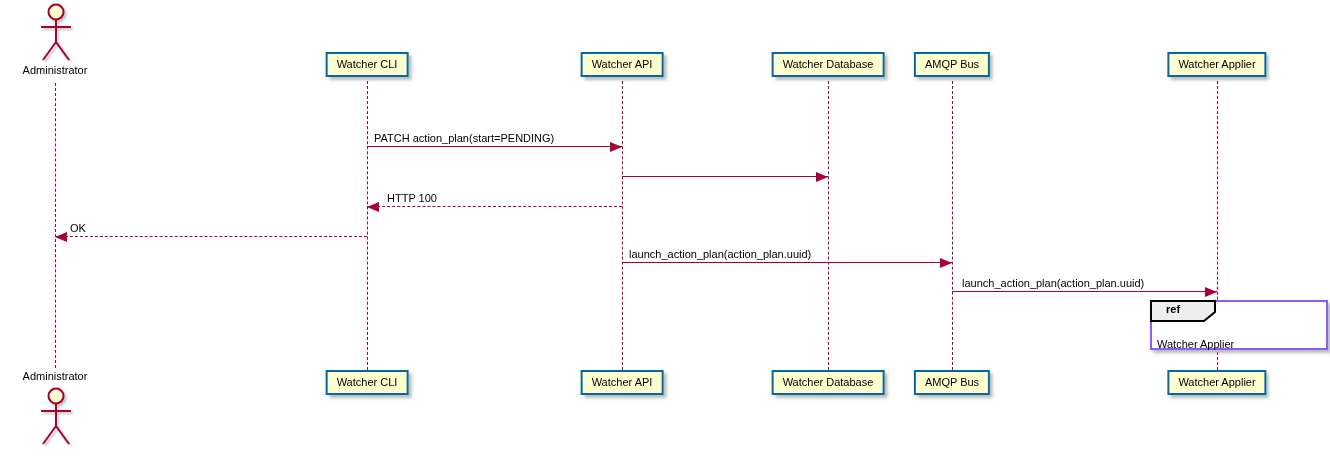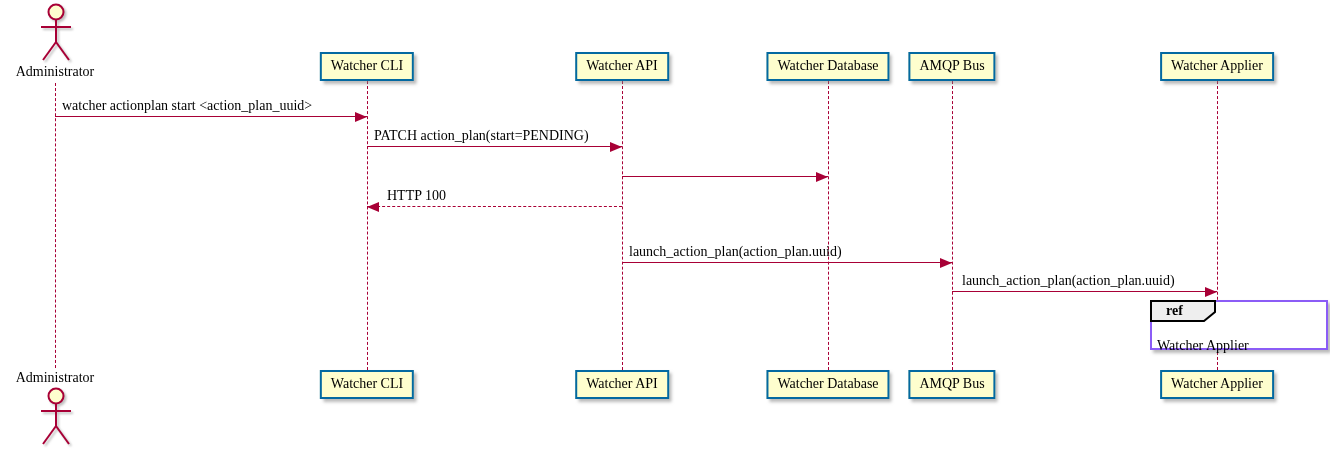--- a/index.html
+++ b/index.html
@@ -1,18 +1,18 @@
 <!DOCTYPE html>
 <html><head>
 <meta charset="utf-8">
 <style>
   html,body{margin:0;padding:0;background:#ffffff;}
   .canvas{
     position:relative;width:1330px;height:452px;background:#ffffff;
-    font-family:Liberation Serif, serif;font-size:14px;color:#000;
+    font-family:Liberation Sans, sans-serif;font-size:11px;color:#000;
     overflow:hidden;
   }
   .lifeline{position:absolute;width:0;border-left:1px dashed #A80036;}
   .pbox{
     position:absolute;transform:translateX(-50%);
     background:#FEFECE;border:2px solid #0369a1;
     padding:4px 9px 5px 9px;white-space:nowrap;
     box-shadow:3px 3px 3px rgba(130,130,130,0.55);
   }
   .actor-label{position:absolute;transform:translateX(-50%);white-space:nowrap;}
@@ -56,43 +56,43 @@
     </svg>
   </div>
   <div class="actor-label" style="left:55px;top:64px;">Administrator</div>
 
   <div class="pbox" style="left:367px;top:52px;">Watcher CLI</div>
   <div class="pbox" style="left:622px;top:52px;">Watcher API</div>
   <div class="pbox" style="left:828px;top:52px;">Watcher Database</div>
   <div class="pbox" style="left:952px;top:52px;">AMQP Bus</div>
   <div class="pbox" style="left:1217px;top:52px;">Watcher Applier</div>
 
-  <div class="msg" style="left:55px;top:97px;width:312px;">
-    <span class="label" style="left:7px;">watcher actionplan start &lt;action_plan_uuid&gt;</span>
-    <div class="line"></div>
-    <span class="arrowhead right"></span>
-  </div>
 
   <div class="msg" style="left:367px;top:127px;width:255px;">
     <span class="label" style="left:7px;">PATCH action_plan(start=PENDING)</span>
     <div class="line"></div>
     <span class="arrowhead right"></span>
   </div>
 
   <div class="msg" style="left:622px;top:157px;width:206px;">
     <div class="line"></div>
     <span class="arrowhead right"></span>
   </div>
 
   <div class="msg dashed" style="left:367px;top:187px;width:255px;">
     <span class="label" style="left:20px;">HTTP 100</span>
     <div class="line"></div>
     <span class="arrowhead left"></span>
   </div>
 
+  <div class="msg dashed" style="left:55px;top:217px;width:312px;">
+    <span class="label" style="left:15px;">OK</span>
+    <div class="line"></div>
+    <span class="arrowhead left"></span>
+  </div>
 
   <div class="msg" style="left:622px;top:243px;width:330px;">
     <span class="label" style="left:7px;">launch_action_plan(action_plan.uuid)</span>
     <div class="line"></div>
     <span class="arrowhead right"></span>
   </div>
 
   <div class="msg" style="left:952px;top:272px;width:265px;">
     <span class="label" style="left:10px;">launch_action_plan(action_plan.uuid)</span>
     <div class="line"></div>

